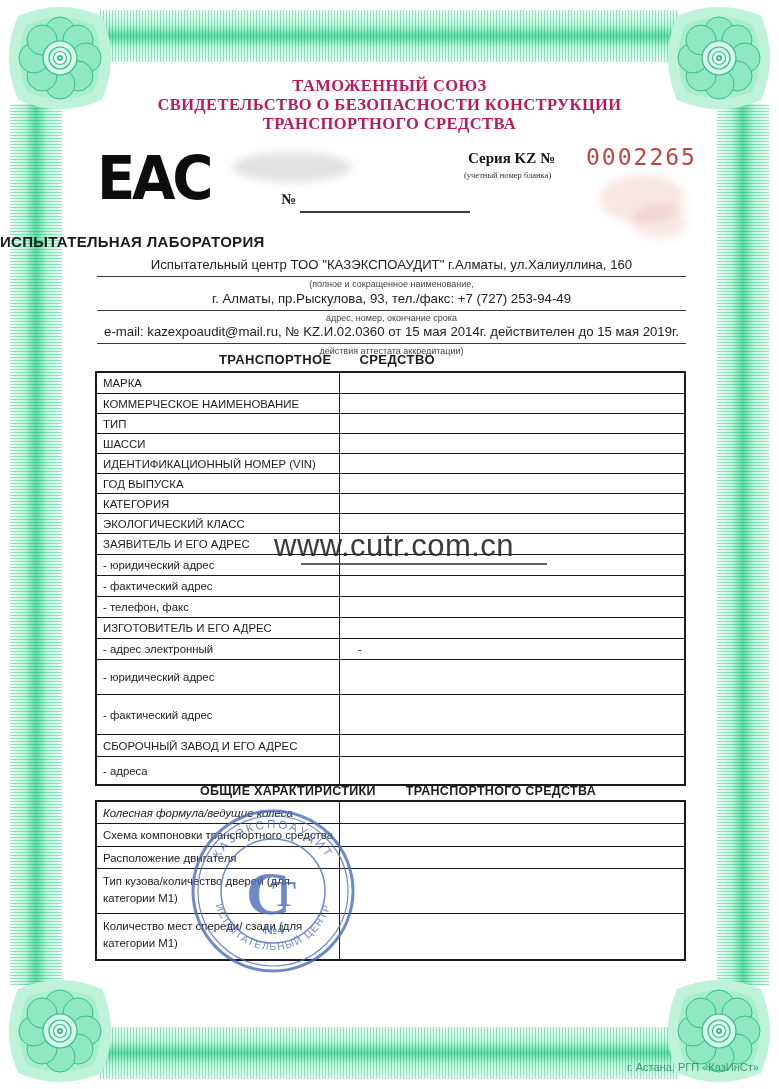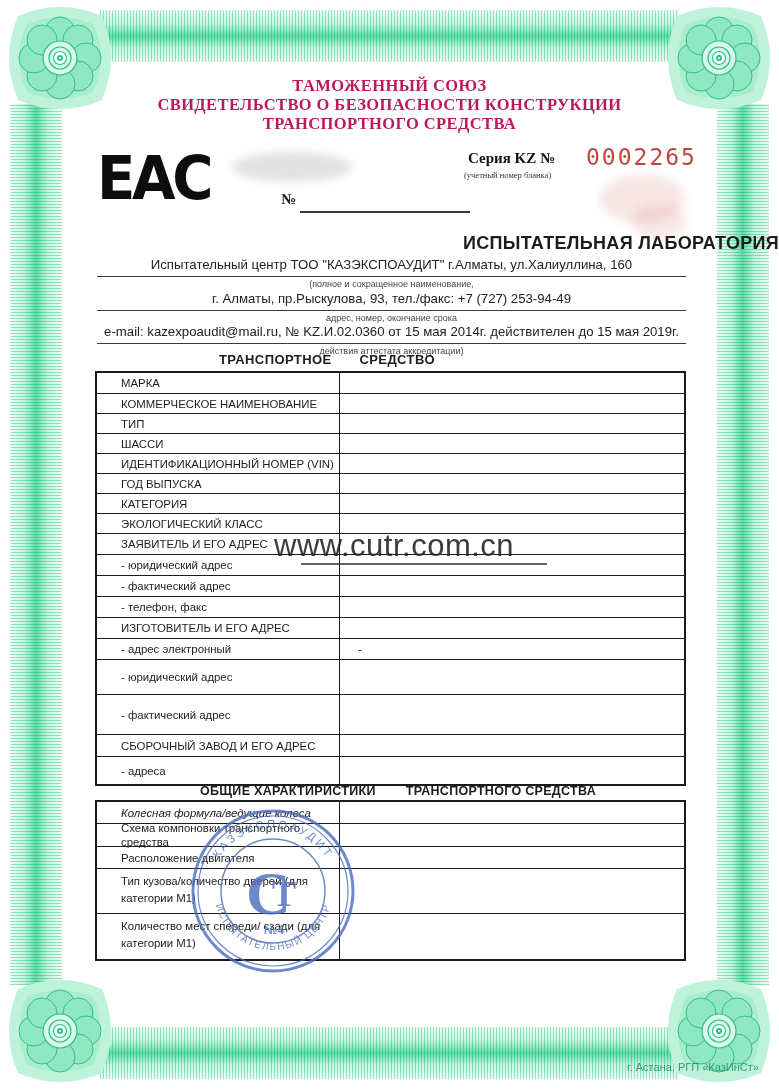--- a/index.html
+++ b/index.html
@@ -32,35 +32,35 @@
   .series-label{position:absolute;left:468px;top:150px;font-family:"Liberation Serif",serif;
        font-weight:bold;font-size:15px;color:#141414;}
   .series-caption{position:absolute;left:464px;top:170px;font-family:"Liberation Serif",serif;
        font-size:8.5px;color:#333;}
   .series-number{position:absolute;left:586px;top:144px;font-family:"DejaVu Sans Mono",monospace;
        font-size:23px;letter-spacing:2px;color:#c0443c;}
   .docnum-label{position:absolute;left:281px;top:191px;font-family:"Liberation Serif",serif;
        font-weight:bold;font-size:15px;}
   .docnum-line{position:absolute;left:300px;top:211px;width:170px;height:1.5px;background:#3a3a3a;}
   
-  .lab-heading{position:absolute;left:0;right:0;top:233px;text-align:right;
-       font-weight:bold;font-size:18px;letter-spacing:.3px;}
+  .lab-heading{position:absolute;left:0;right:0;top:233px;text-align:left;
+       font-weight:bold;font-size:15px;letter-spacing:.3px;}
   .lab-line{position:absolute;left:97px;width:589px;text-align:center;font-size:13.2px;color:#222;}
   .uline{position:absolute;left:97px;width:589px;height:1.4px;background:#3a3a3a;}
   .lab-caption{position:absolute;left:97px;width:589px;text-align:center;font-size:9px;color:#444;}
   .veh-heading{position:absolute;left:219px;top:352px;font-size:13px;font-weight:700;
        letter-spacing:.4px;}
   .veh-heading .gap{display:inline-block;width:28px;}
   
   .tbl{position:absolute;left:95px;width:591px;border:2px solid #1b1b1b;box-sizing:border-box;
        background:rgba(255,255,255,.0);z-index:2;}
   .trow{display:flex;align-items:center;border-top:1.4px solid #1b1b1b;box-sizing:border-box;}
   .trow:first-child{border-top:none;}
   .lbl{width:243px;flex:0 0 243px;border-right:1.4px solid #1b1b1b;box-sizing:border-box;
-       padding:1px 4px 1px 24px;font-size:11.4px;line-height:14px;align-self:stretch;
+       padding:1px 4px 1px 6px;font-size:11.4px;line-height:14px;align-self:stretch;
        display:flex;align-items:center;}
   .val{flex:1;padding:1px 4px 1px 8px;font-size:11.4px;}
   .t1{top:371px;}
   .t1 .trow{height:20px;}
   .t1 .trow:nth-child(n+9){height:21px;gap:10px;}
   .t1 .trow:nth-child(15){height:35px;}
   .t1 .trow:nth-child(16){height:40px;}
   .t1 .trow:nth-child(17){height:22px;}
   .t1 .trow:nth-child(18){height:28px;}
   .gen-heading{position:absolute;left:200px;top:784px;font-size:12.5px;font-weight:600;

